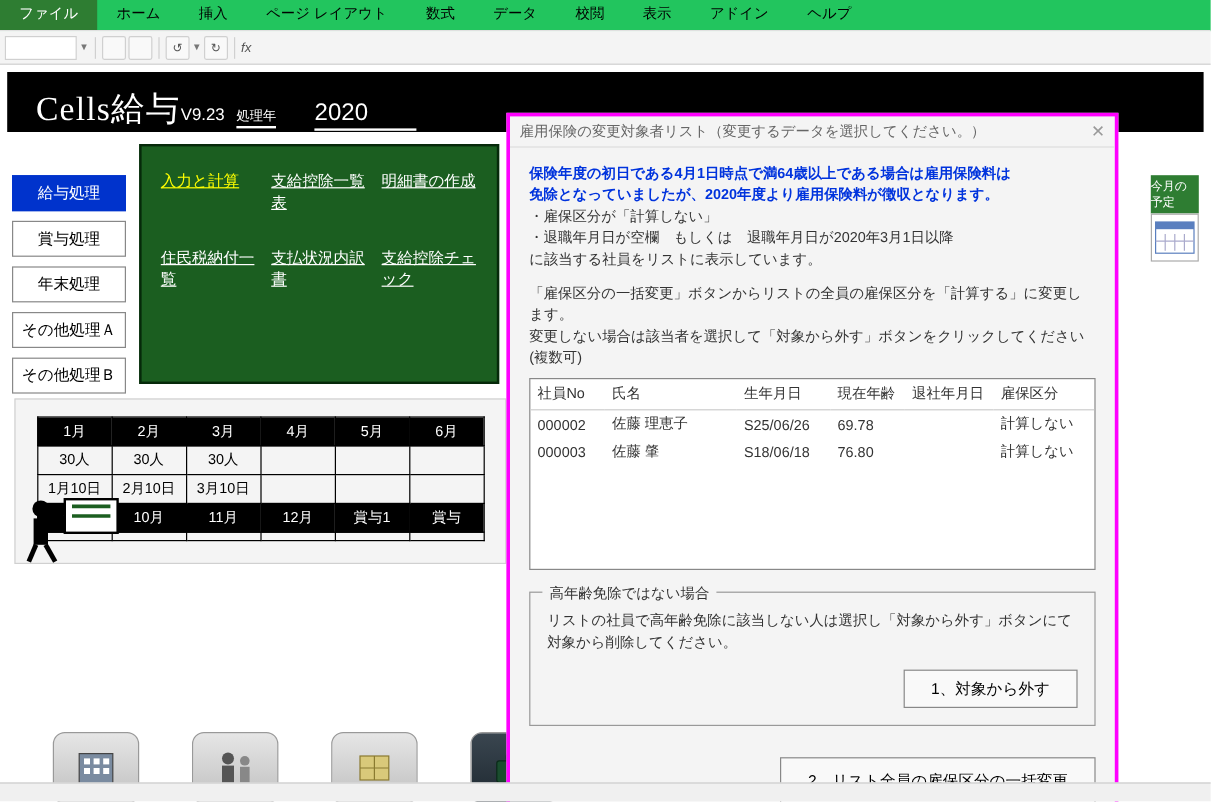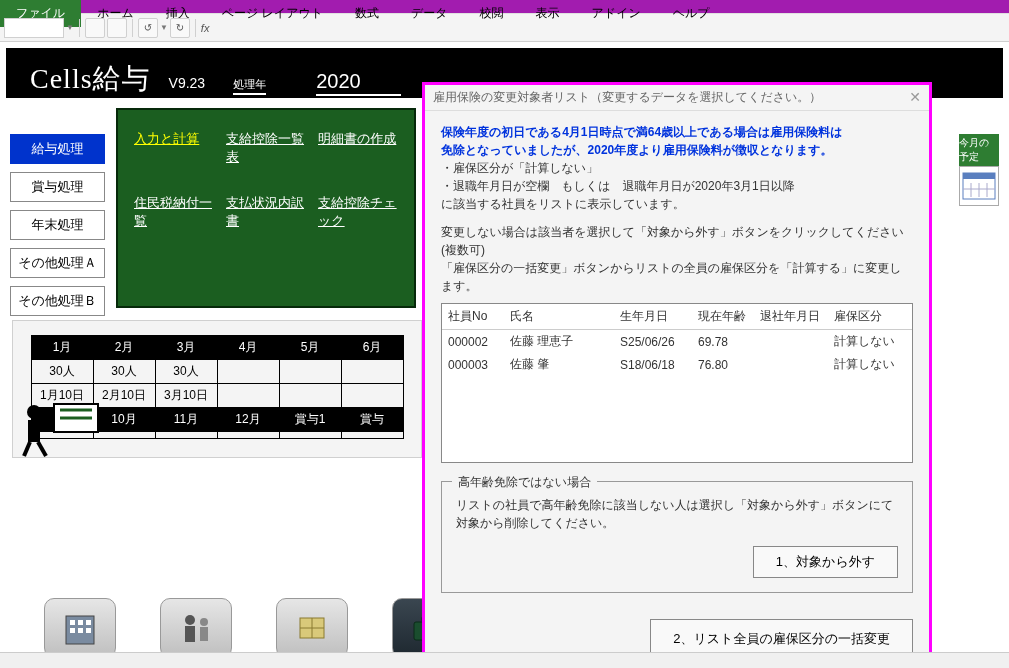--- a/index.html
+++ b/index.html
@@ -1,31 +1,31 @@
 <!DOCTYPE html>
 <html><head>
   <meta charset="utf-8">
   <style>
     * { box-sizing: border-box; margin: 0; padding: 0; }
     body { font-family: "MS PGothic", "Meiryo", sans-serif; font-size: 12px; overflow: hidden; background: #fff; width: 1009px; height: 668px; position: relative; }
     
-    .menu-bar { background: #a21caf; height: 14px; display: flex; align-items: flex-start; border-bottom: 1px solid #e0e0e0; }
+    .menu-bar { background: #22c55e; height: 26px; display: flex; align-items: flex-end; border-bottom: 1px solid #e0e0e0; }
     .menu-item { padding: 5px 16px; font-size: 12px; cursor: default; }
     .menu-item.active { background: #2e7d32; color: #fff; }
     
     .toolbar { height: 28px; background: #f4f4f4; display: flex; align-items: center; padding: 0 4px; gap: 2px; border-bottom: 1px solid #d0d0d0; }
     .toolbar .btn { width: 20px; height: 20px; background: #f9f9f9; border: 1px solid #d0d0d0; border-radius: 2px; display: inline-flex; align-items: center; justify-content: center; font-size: 10px; color: #555; }
     .toolbar .sep { width: 1px; height: 18px; background: #d0d0d0; margin: 0 3px; }
     .toolbar .name-box { width: 60px; height: 20px; border: 1px solid #d0d0d0; background: #fff; padding: 0 4px; font-size: 11px; display: flex; align-items: center; }
     .toolbar .dd { font-size: 8px; color: #777; }
     .toolbar .fx-label { font-style: italic; font-size: 11px; color: #555; }
     
     .sheet-area { position: relative; background: #fff; height: 620px; }
     
-    .app-header { background: #000; color: #fff; padding: 12px 24px 10px; height: 50px; display: flex; align-items: baseline; gap: 18px; margin: 6px 6px 0 6px; }
+    .app-header { background: #000; color: #fff; padding: 12px 24px 10px; height: 50px; display: flex; align-items: baseline; margin: 6px 6px 0 6px; }
     .app-title { font-family: "Times New Roman", serif; font-size: 28px; font-weight: normal; letter-spacing: 1px; }
     .app-ver { font-size: 14px; }
     .app-year-label { font-size: 11px; border-bottom: 2px solid #fff; padding-bottom: 1px; margin-left: 10px; }
     .app-year-val { font-size: 20px; border-bottom: 2px solid #fff; padding-bottom: 1px; margin-left: 32px; padding-right: 40px; }
     
     .left-col { position: absolute; left: 6px; top: 60px; width: 410px; }
     .side-buttons { position: absolute; left: 10px; top: 86px; width: 95px; display: flex; flex-direction: column; gap: 8px; justify-content: space-between; }
     .side-btn { background: #fff; border: 1px solid #888; padding: 5px 0; font-size: 13px; text-align: center; }
     .side-btn.active { background: #0033cc; color: #fff; border-color: #0033cc; }
     
@@ -260,22 +260,22 @@
       <div class="blue-note">
         <span>保険年度の初日である4月1日時点で満64歳以上である場合は雇用保険料は</span><br>
         <span>免除となっていましたが、2020年度より雇用保険料が徴収となります。</span>
       </div>
       <div class="bullets">
         <div>・雇保区分が「計算しない」</div>
         <div>・退職年月日が空欄　もしくは　退職年月日が2020年3月1日以降</div>
         <div>に該当する社員をリストに表示しています。</div>
       </div>
       <div class="instr">
+        <div>「雇保区分の一括変更」ボタンからリストの全員の雇保区分を「計算する」に変更します。</div>
         <div>変更しない場合は該当者を選択して「対象から外す」ボタンをクリックしてください(複数可)</div>
-        <div>「雇保区分の一括変更」ボタンからリストの全員の雇保区分を「計算する」に変更します。</div>
       </div>
 
       <div class="emp-list">
         <table>
           <tbody>
               <tr>
             <th style="width:62px">社員No</th>
             <th style="width:110px">氏名</th>
             <th style="width:78px">生年月日</th>
             <th style="width:62px">現在年齢</th>

